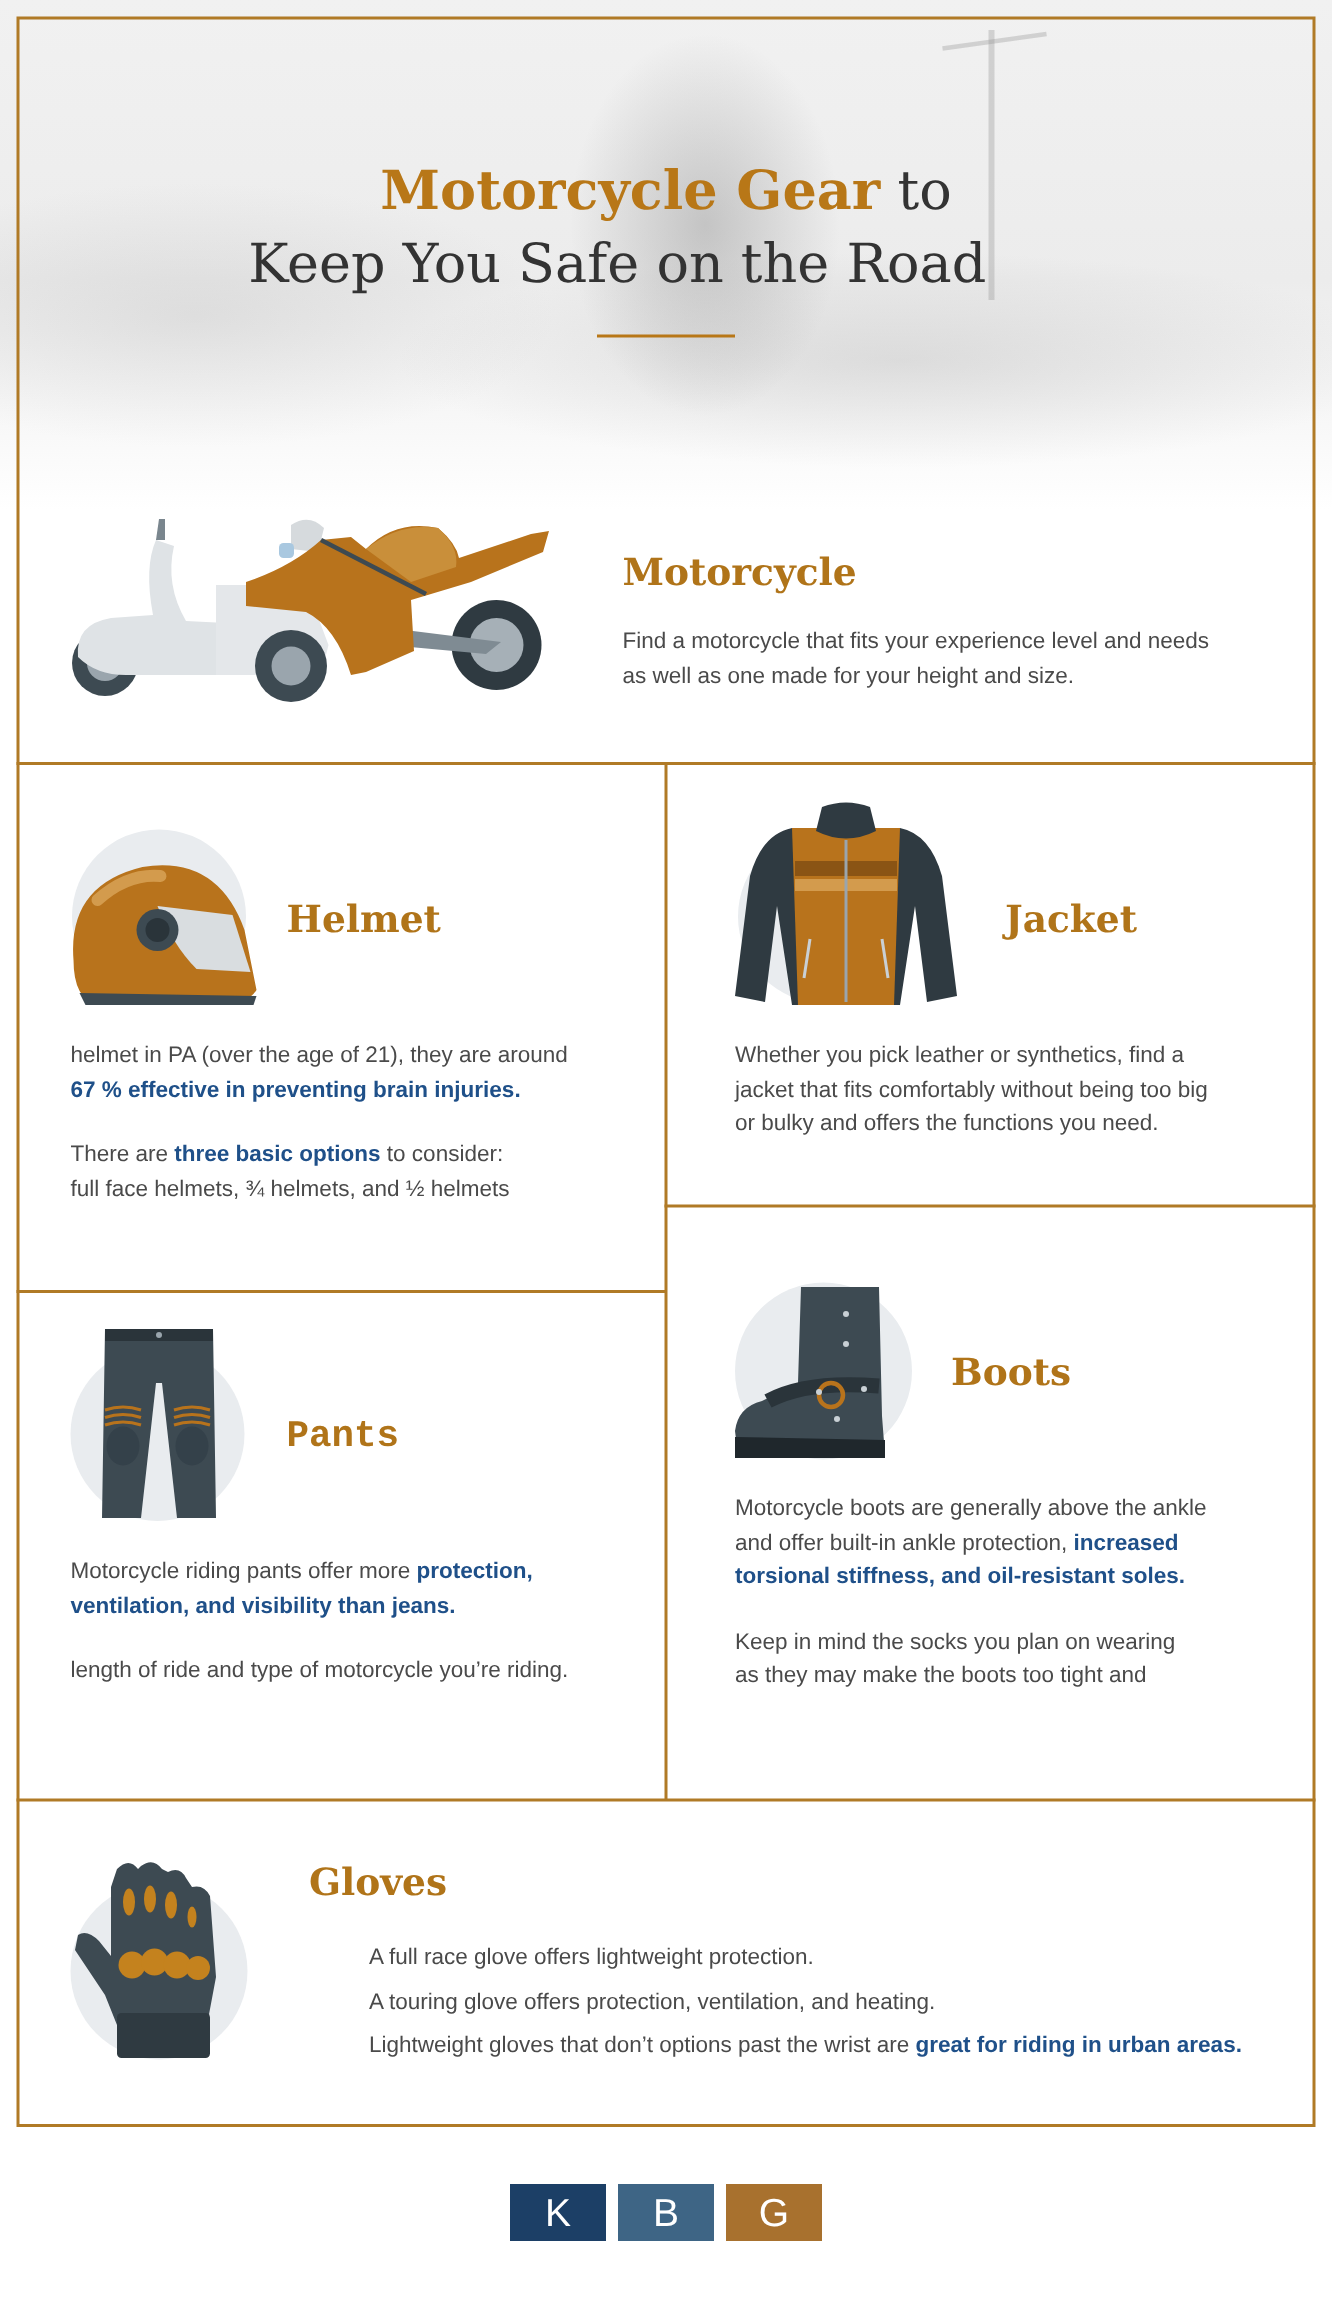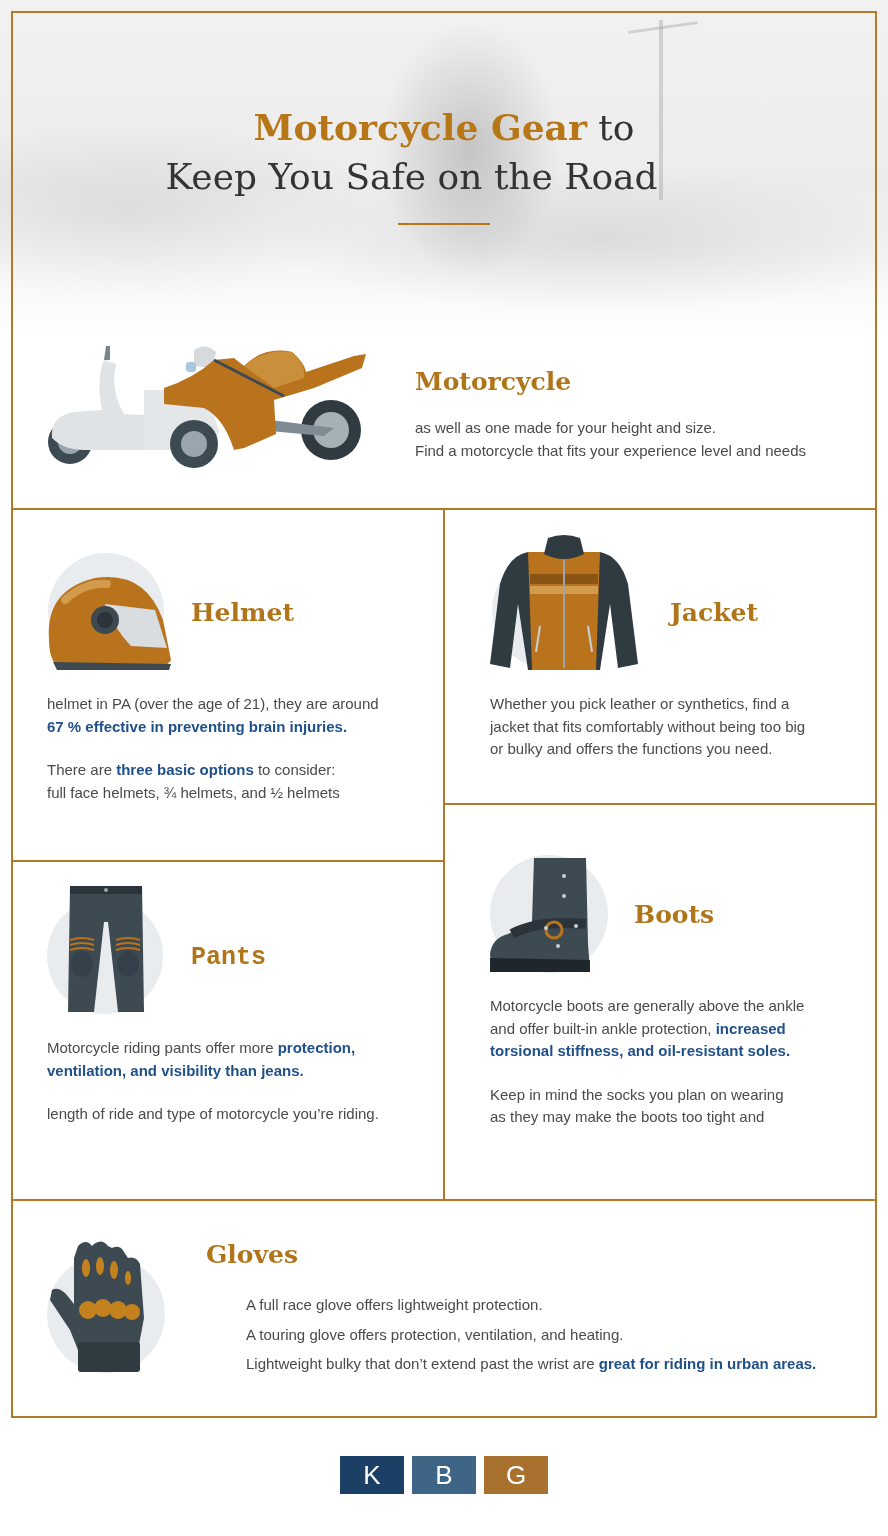--- a/index.html
+++ b/index.html
@@ -81,22 +81,22 @@
       <circle cx="287" cy="92" r="18" fill="#a6b0b7"></circle>
     <path d="M210 80 L290 90 L280 98 L215 92Z" fill="#7f8b93"></path>
     <path d="M150 12 Q162 4 172 14 L168 30 L150 28Z" fill="#d6dadd"></path>
     <path d="M120 50 Q150 40 170 22 L190 20 L200 28 Q220 8 248 14 Q260 24 262 34 L310 18 L322 16 L318 30 L270 50 L230 62 L232 96 L200 110 L190 112 Q180 80 160 70 L120 66Z" fill="#b8731c"></path>
     <path d="M200 28 Q222 10 248 14 Q262 26 260 40 L230 50Z" fill="#c98f3a"></path>
     <path d="M170 22 L240 58" stroke="#3d4a52" stroke-width="3"></path>
     <rect x="142" y="24" width="10" height="10" rx="3" fill="#a9c8e0"></rect>
   </svg>
   <div class="h2" style="left:415px; top:367px;text-align:right;">Motorcycle</div>
   <div class="p" style="left:415px; top:417px;">
+    <div>Find a motorcycle that fits your experience level and needs</div>
     <div>as well as one made for your height and size.</div>
-    <div>Find a motorcycle that fits your experience level and needs</div>
   </div>
 </section>
 
 <section>
   <div class="circle" style="left:48px; top:553px; width:116px; height:116px;"></div>
   <svg class="ic" style="left:45px; top:570px;" width="130" height="105" viewBox="0 0 130 105">
     <path d="M4 70 Q0 20 50 8 Q100 0 118 50 L126 90 Q120 100 100 100 L20 100 Q4 96 4 70Z" fill="#b8731c"></path>
     <path d="M20 30 Q40 12 62 14" stroke="#d39b4d" stroke-width="8" fill="none" stroke-linecap="round"></path>
     <path d="M60 34 L110 40 L122 78 L86 76 Q70 60 60 34Z" fill="#d9dde0"></path>
     <circle cx="60" cy="50" r="14" fill="#3d4a52"></circle>
@@ -196,21 +196,21 @@
       <circle cx="40" cy="72" r="9"></circle>
         <circle cx="55" cy="70" r="9"></circle>
         <circle cx="70" cy="72" r="9"></circle>
         <circle cx="84" cy="74" r="8"></circle>
     </g>
   </svg>
   <div class="h2" style="left:206px; top:1240px;">Gloves</div>
   <div class="p" style="left:206px; top:1290px; line-height:29.5px;margin-left:40px;">
     <div>A full race glove offers lightweight protection.</div>
     <div>A touring glove offers protection, ventilation, and heating.</div>
-    <div><span>Lightweight bulky that don’t extend past the wrist are </span><span class="hl">great for riding in urban areas.</span></div>
+    <div><span>Lightweight gloves that don’t options past the wrist are </span><span class="hl">great for riding in urban areas.</span></div>
   </div>
 </section>
 
 <footer>
   <div class="logo" style="left:340px; background:#1c3f66;">K</div>
   <div class="logo" style="left:412px; background:#3e6585;">B</div>
   <div class="logo" style="left:484px; background:#a8712e;">G</div>
 </footer>
 
 </body></html>

